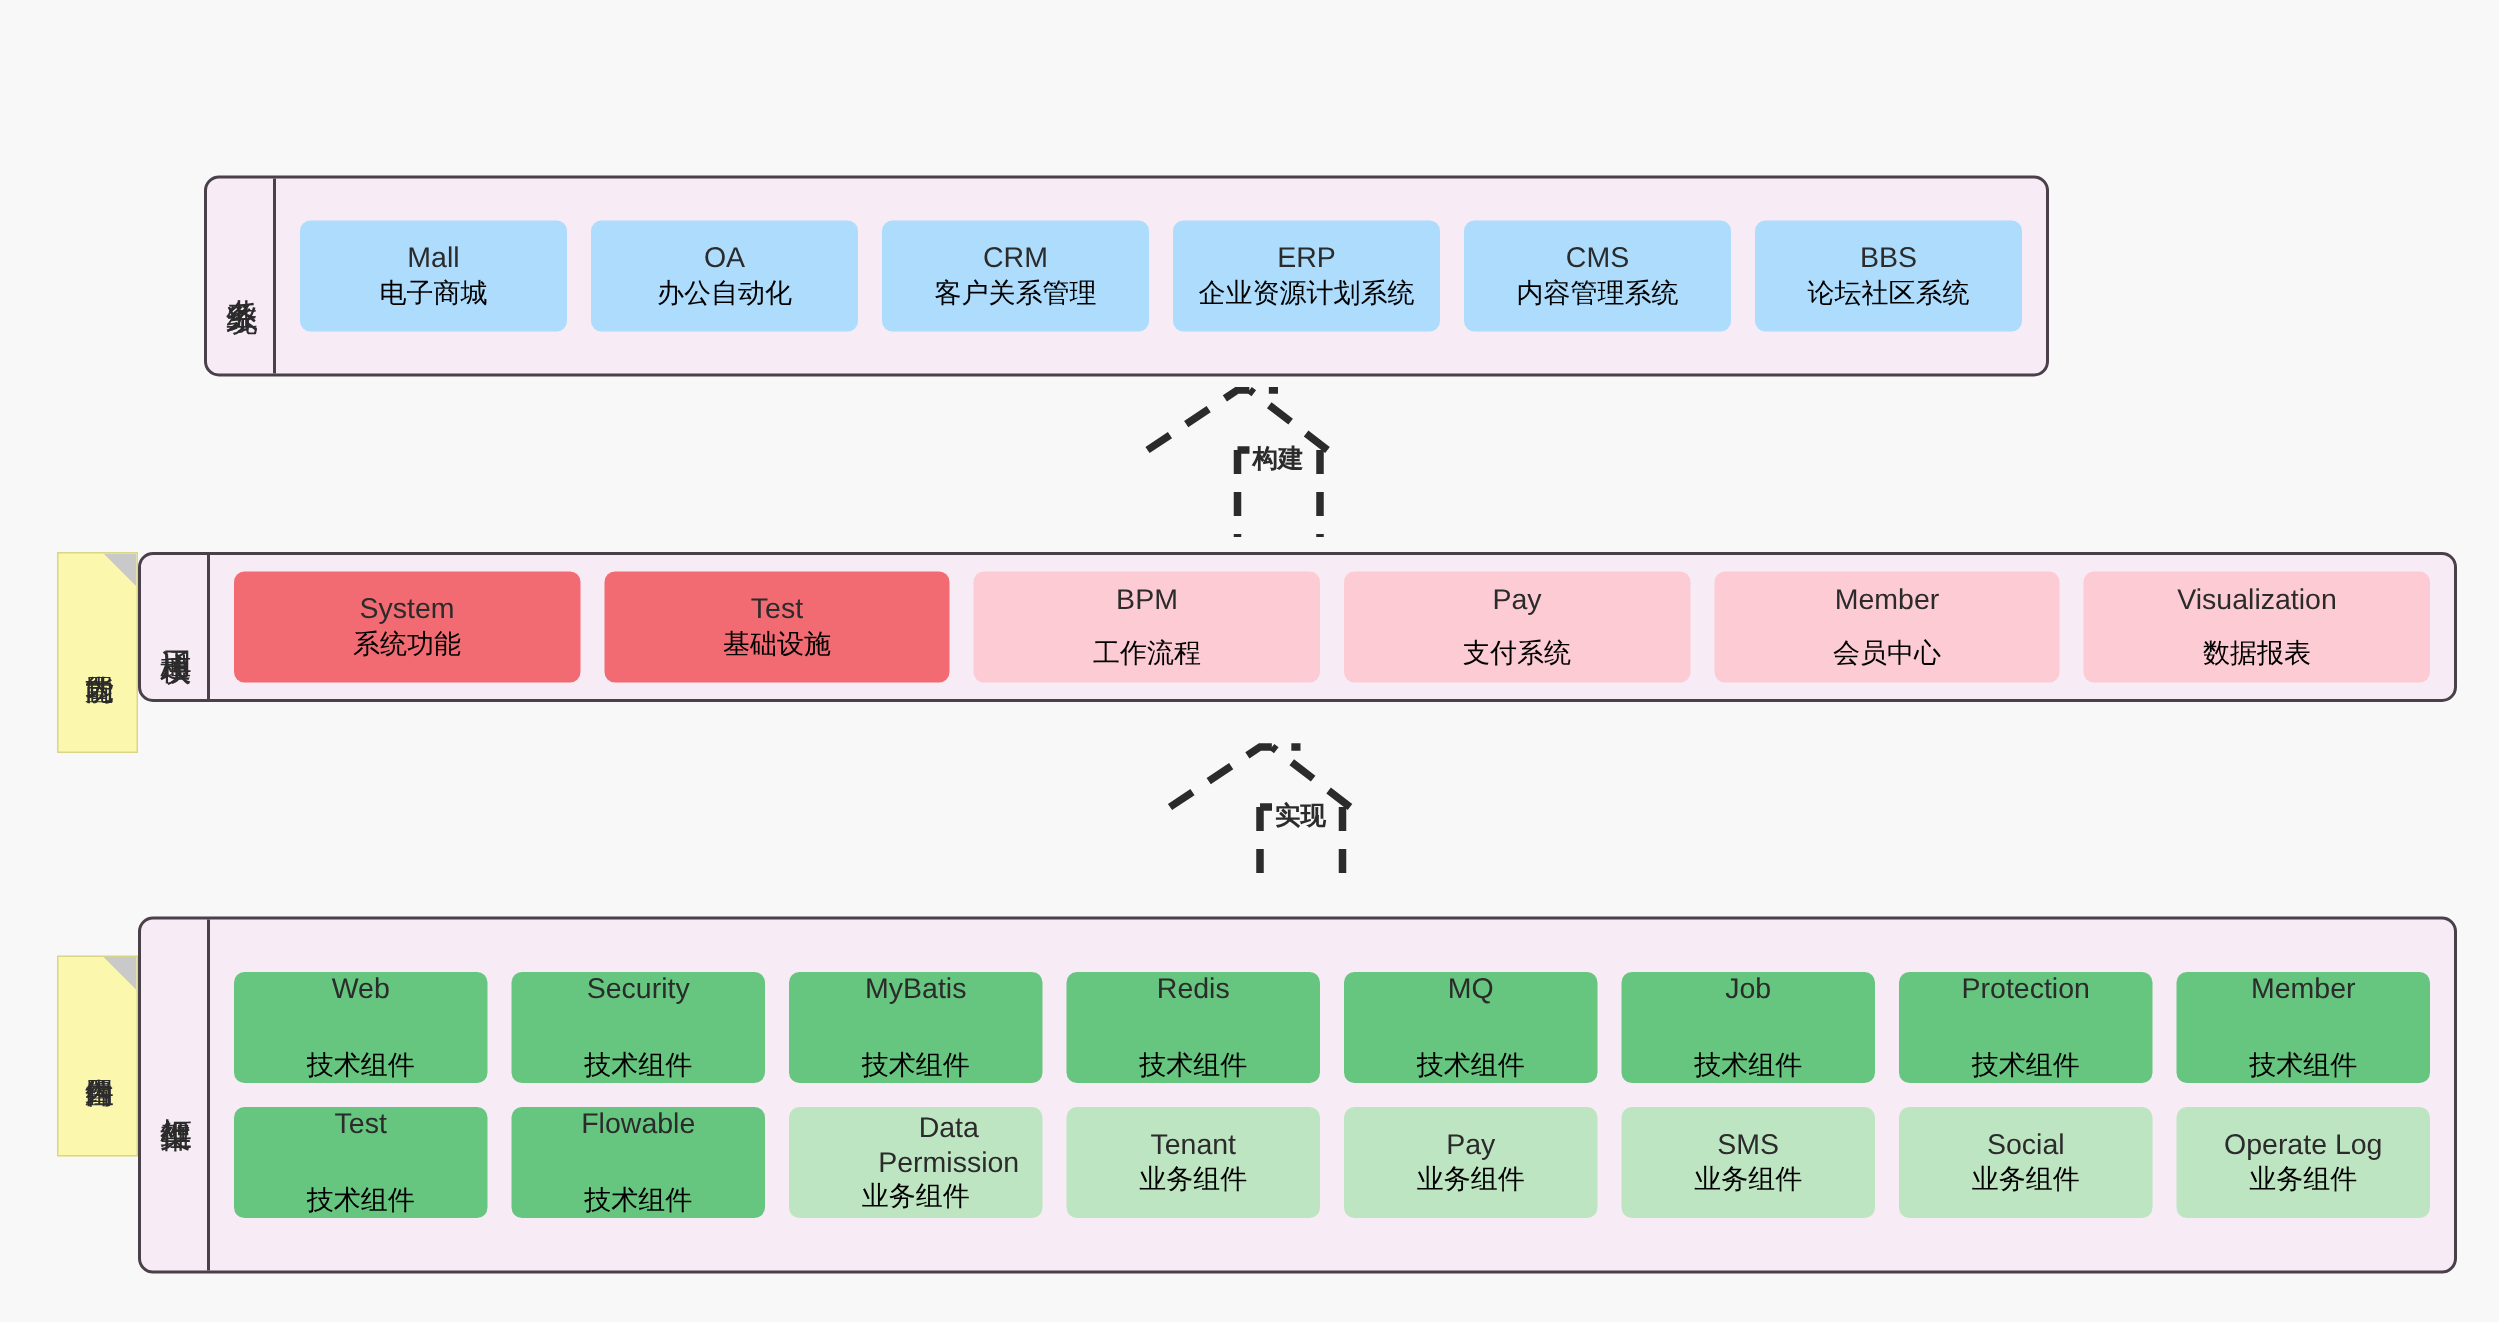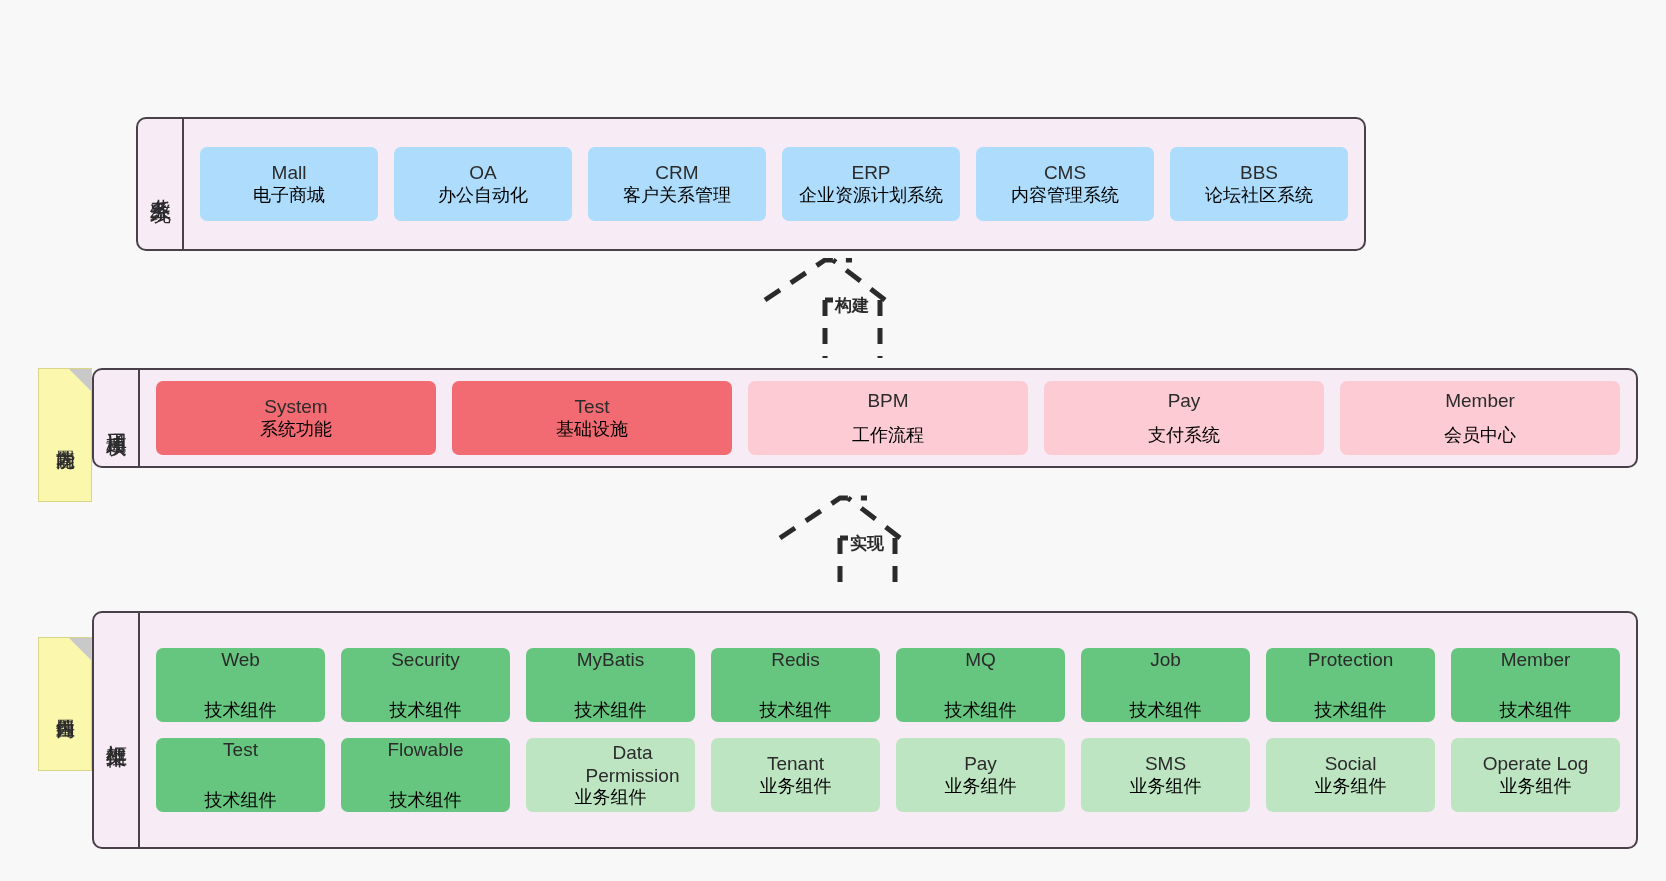--- a/index.html
+++ b/index.html
@@ -236,20 +236,24 @@
           <div class="cn">工作流程</div>
         </div>
         <div class="card pink">
           <div class="en">Pay</div>
           <div class="cn">支付系统</div>
         </div>
         <div class="card pink">
           <div class="en">Member</div>
           <div class="cn">会员中心</div>
         </div>
+        <div class="card pink">
+          <div class="en">Visualization</div>
+          <div class="cn">数据报表</div>
+        </div>
       </div>
     </div>
   </div>
 
   <div class="connector" id="connector-realize">
     <svg width="180" height="100" viewBox="0 0 180 100">
       <path d="M 70 48 L 70 100" fill="none" stroke="#2b2b2b" stroke-width="5" stroke-dasharray="16,12" stroke-linecap="butt"></path>
       <path d="M 125 48 L 125 100" fill="none" stroke="#2b2b2b" stroke-width="5" stroke-dasharray="16,12" stroke-linecap="butt"></path>
       <path d="M 70 48 L 125 48" fill="none" stroke="#2b2b2b" stroke-width="5" stroke-dasharray="16,12" stroke-linecap="butt"></path>
       <path d="M 10 48 L 70 8 L 97 8" fill="none" stroke="#2b2b2b" stroke-width="5" stroke-dasharray="18,13" stroke-linecap="butt"></path>

